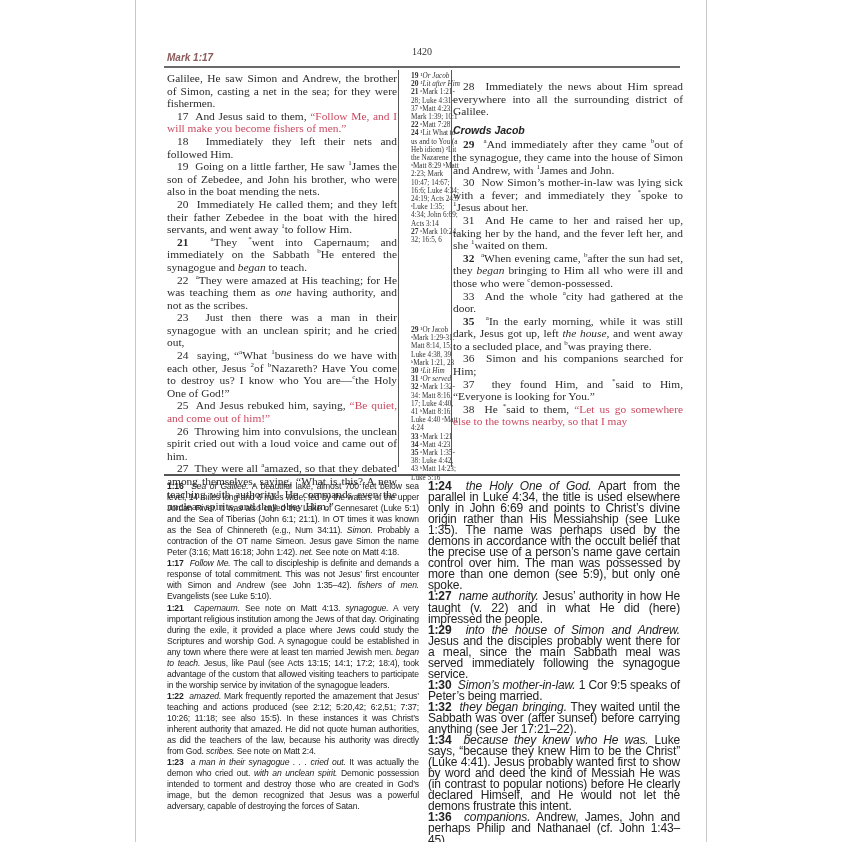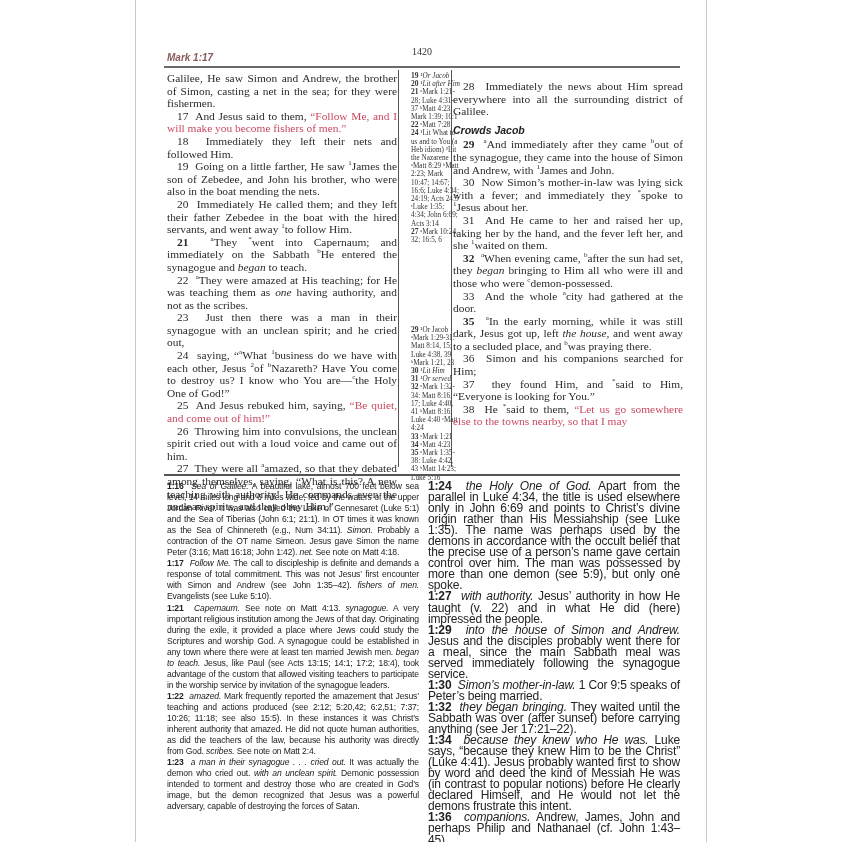--- a/index.html
+++ b/index.html
@@ -120,21 +120,21 @@
   <div class="notes-left">
     <p class="note"><span class="ref">1:16</span>&nbsp; <i>Sea of Galilee.</i><span> A beautiful lake, almost 700 feet below sea level, 14 miles long and 6 miles wide, fed by the waters of the upper Jordan River. It was also called the Lake of Gennesaret (Luke 5:1) and the Sea of Tiberias (John 6:1; 21:1). In OT times it was known as the Sea of Chinnereth (e.g., Num 34:11). </span><i>Simon.</i><span> Probably a contraction of the OT name Simeon. Jesus gave Simon the name Peter (3:16; Matt 16:18; John 1:42). </span><i>net.</i><span> See note on Matt 4:18.</span></p>
     <p class="note"><span class="ref">1:17</span>&nbsp; <i>Follow Me.</i><span> The call to discipleship is definite and demands a response of total commitment. This was not Jesus’ first encounter with Simon and Andrew (see John 1:35–42). </span><i>fishers of men.</i><span> Evangelists (see Luke 5:10).</span></p>
     <p class="note"><span class="ref">1:21</span>&nbsp; <i>Capernaum.</i><span> See note on Matt 4:13. </span><i>synagogue.</i><span> A very important religious institution among the Jews of that day. Originating during the exile, it provided a place where Jews could study the Scriptures and worship God. A synagogue could be established in any town where there were at least ten married Jewish men. </span><i>began to teach.</i><span> Jesus, like Paul (see Acts 13:15; 14:1; 17:2; 18:4), took advantage of the custom that allowed visiting teachers to participate in the worship service by invitation of the synagogue leaders.</span></p>
     <p class="note"><span class="ref">1:22</span>&nbsp; <i>amazed.</i><span> Mark frequently reported the amazement that Jesus’ teaching and actions produced (see 2:12; 5:20,42; 6:2,51; 7:37; 10:26; 11:18; see also 15:5). In these instances it was Christ’s inherent authority that amazed. He did not quote human authorities, as did the teachers of the law, because his authority was directly from God. </span><i>scribes.</i><span> See note on Matt 2:4.</span></p>
     <p class="note"><span class="ref">1:23</span>&nbsp; <i>a man in their synagogue . . . cried out.</i><span> It was actually the demon who cried out. </span><i>with an unclean spirit.</i><span> Demonic possession intended to torment and destroy those who are created in God’s image, but the demon recognized that Jesus was a powerful adversary, capable of destroying the forces of Satan.</span></p>
   </div>
 
   <div class="notes-right">
     <p class="note"><span class="ref">1:24</span>&nbsp; <i>the Holy One of God.</i><span> Apart from the parallel in Luke 4:34, the title is used elsewhere only in John 6:69 and points to Christ’s divine origin rather than His Messiahship (see Luke 1:35). The name was perhaps used by the demons in accordance with the occult belief that the precise use of a person’s name gave certain control over him. The man was possessed by more than one demon (see 5:9), but only one spoke.</span></p>
-    <p class="note"><span class="ref">1:27</span>&nbsp; <i>with authority.</i><span> Jesus’ authority in how He taught (v. 22) and in what He did (here) impressed the people.</span></p>
+    <p class="note"><span class="ref">1:27</span>&nbsp; <i>name authority.</i><span> Jesus’ authority in how He taught (v. 22) and in what He did (here) impressed the people.</span></p>
     <p class="note"><span class="ref">1:29</span>&nbsp; <i>into the house of Simon and Andrew.</i><span> Jesus and the disciples probably went there for a meal, since the main Sabbath meal was served immediately following the synagogue service.</span></p>
     <p class="note"><span class="ref">1:30</span>&nbsp; <i>Simon’s mother-in-law.</i><span> 1 Cor 9:5 speaks of Peter’s being married.</span></p>
     <p class="note"><span class="ref">1:32</span>&nbsp; <i>they began bringing.</i><span> They waited until the Sabbath was over (after sunset) before carrying anything (see Jer 17:21–22).</span></p>
     <p class="note"><span class="ref">1:34</span>&nbsp; <i>because they knew who He was.</i><span> Luke says, “because they knew Him to be the Christ” (Luke 4:41). Jesus probably wanted first to show by word and deed the kind of Messiah He was (in contrast to popular notions) before He clearly declared Himself, and He would not let the demons frustrate this intent.</span></p>
     <p class="note"><span class="ref">1:36</span>&nbsp; <i>companions.</i><span> Andrew, James, John and perhaps Philip and Nathanael (cf. John 1:43–45).</span></p>
   </div>
 
 </div>
 
 </body></html>

